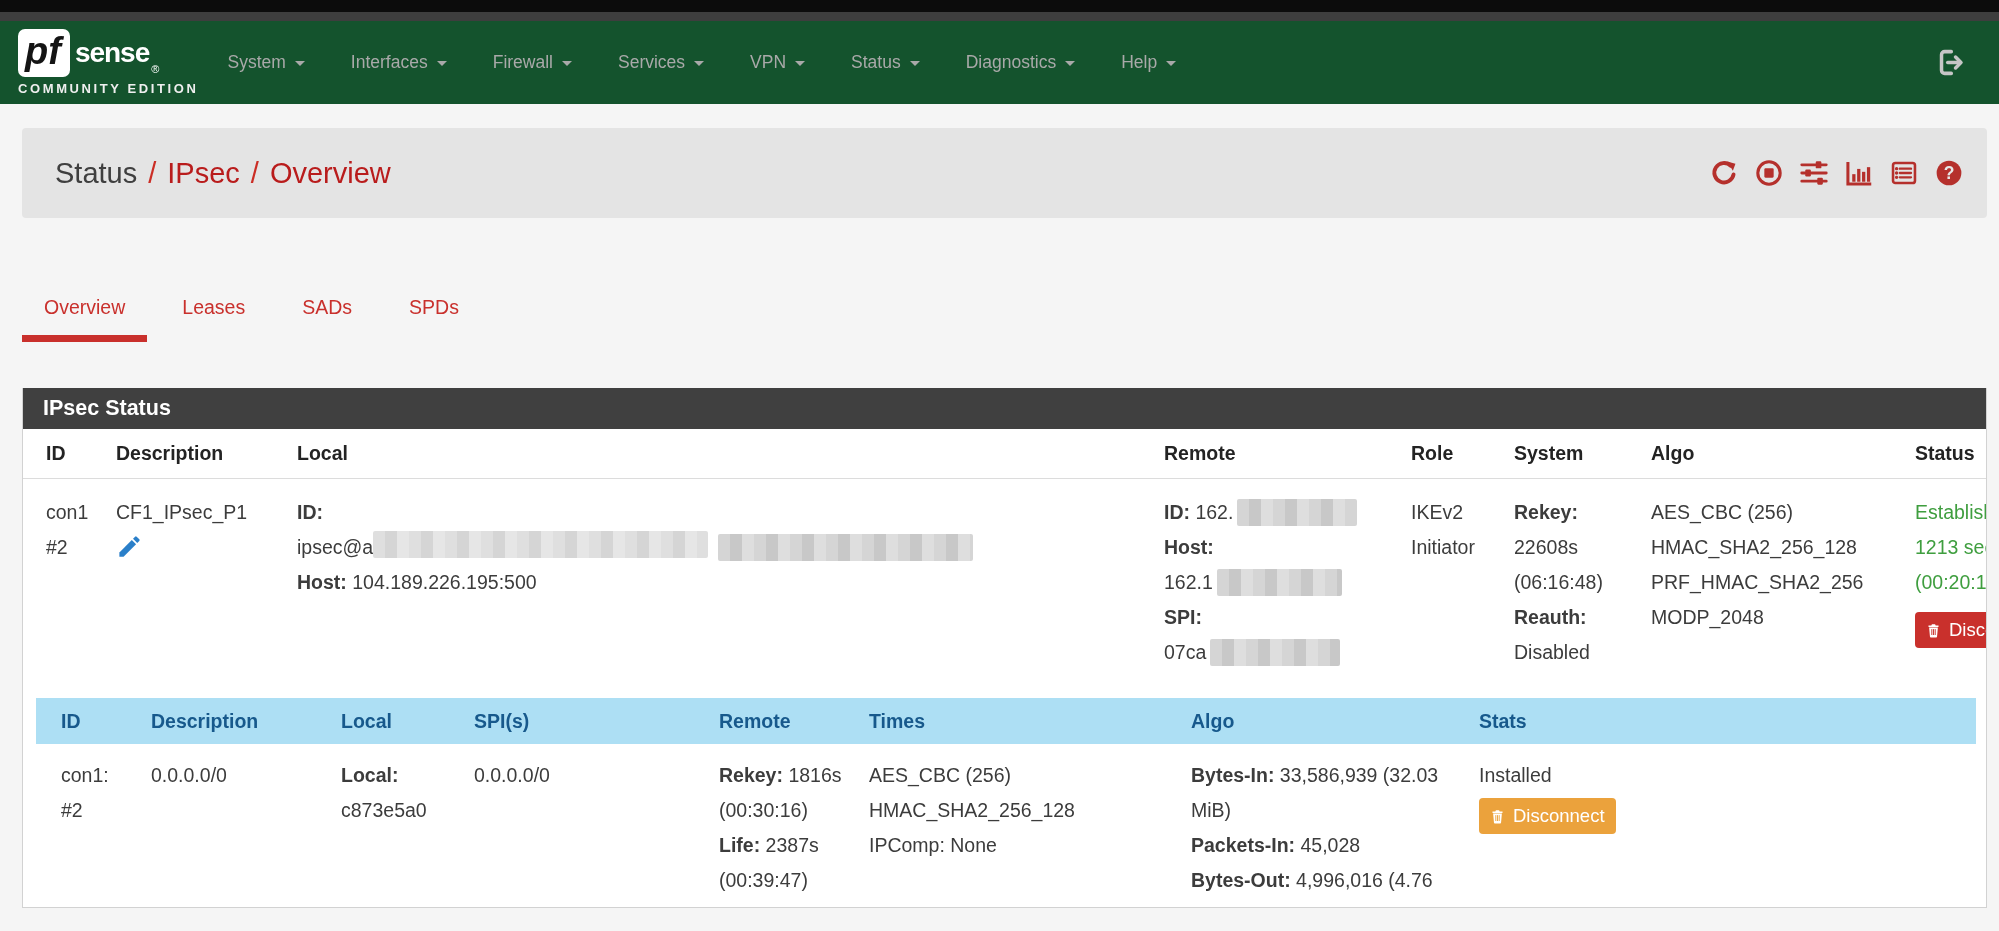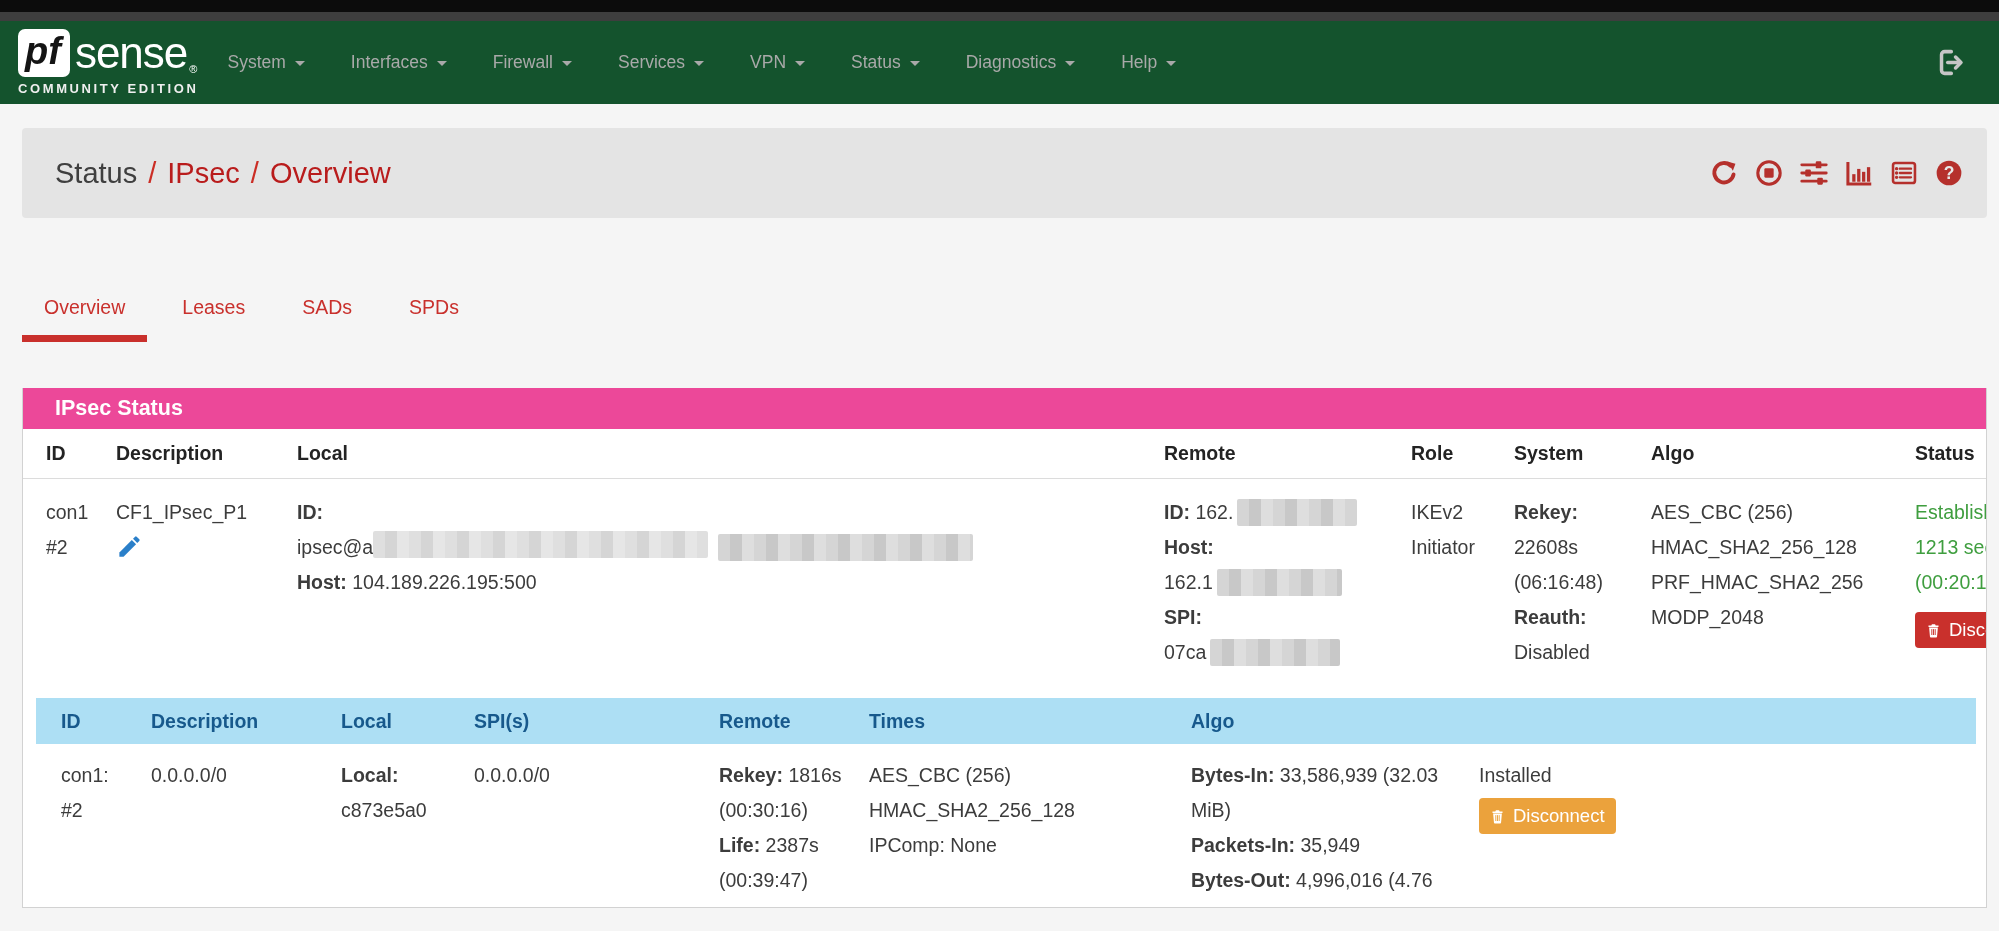--- a/index.html
+++ b/index.html
@@ -8,21 +8,21 @@
   a { text-decoration:none; }
 
   
   .navbar { position:absolute; top:0; left:0; width:1999px; height:104px; background:#14532d; }
   .strip1 { position:absolute; top:0; left:0; width:100%; height:12px; background:#0c0c0c; }
   .strip2 { position:absolute; top:12px; left:0; width:100%; height:9px; background:#3e3e3e; }
   .nav-inner { position:absolute; top:21px; left:0; right:0; bottom:0; display:flex; align-items:center; padding:0 34px 0 18px; }
   .logo { display:flex; flex-direction:column; }
   .logo-top { display:flex; align-items:center; }
   .pf-box { background:#fff; border-radius:7px; padding:0 9px 4px 7px; margin-right:5px; color:#141414; font-size:38px; font-weight:bold; font-style:italic; line-height:44px; }
-  .sense { color:#fff; font-weight:normal; font-size:44px; letter-spacing:-1px; line-height:44px; }
+  .sense { color:#fff; font-weight:bold; font-size:28px; letter-spacing:-1px; line-height:44px; }
   .reg { color:#fff; font-size:11px; align-self:flex-end; margin:0 0 2px 2px; }
   .edition { color:#efefef; font-size:13px; font-weight:bold; letter-spacing:2.6px; margin-top:4px; white-space:nowrap; }
   .menu { display:flex; align-items:flex-end; margin-left:6px; }
   .menu a { color:#a9a9a9; font-size:17.5px; padding:0 23px; display:flex; align-items:center; white-space:nowrap; }
   .caret { display:inline-block; width:0; height:0; border-left:5px solid transparent; border-right:5px solid transparent; border-top:5px solid #a9a9a9; margin-left:9px; margin-top:2px; }
   .logout { margin-left:auto; color:#c6c6c6; display:flex; }
 
   
   .crumb-bar { position:absolute; top:128px; left:22px; width:1965px; height:90px; background:#e4e4e4; border-radius:4px; display:flex; align-items:center; padding:0 24px 0 33px; }
   .crumb-text { font-size:29px; display:flex; align-items:center; }
@@ -33,21 +33,21 @@
   .crumb-icons span { display:flex; }
   .crumb-icons svg { width:28px; height:28px; display:block; }
 
   
   .tabs { position:absolute; top:276px; left:22px; display:flex; }
   .tab { font-size:19.5px; color:#c9302c; padding:20px 22px 16px; margin-right:13px; border-bottom:7px solid transparent; }
   .tab.active { border-bottom-color:#c9302c; }
 
   
   .panel { position:absolute; top:388px; left:22px; width:1965px; height:520px; background:#fff; border:1px solid #d2d2d2; border-top:none; overflow:hidden; }
-  .panel-head { height:41px; background:#ec4899; color:#fff; font-weight:bold; font-size:21.5px; display:flex; align-items:center; padding-left:32px; }
+  .panel-head { height:41px; background:#404040; color:#fff; font-weight:bold; font-size:21.5px; display:flex; align-items:center; padding-left:20px; }
 
   .grid1 { display:grid; grid-template-columns:70px 181px 867px 247px 103px 137px 264px 1fr; padding-left:23px; }
   .t1-head { height:50px; align-items:center; border-bottom:1px solid #dcdcdc; font-weight:bold; font-size:19.5px; color:#232323; }
   .t1-row { padding-top:16px; padding-bottom:28px; font-size:19.5px; color:#3c3c3c; }
   .cell { line-height:35px; padding-right:12px; }
   .b { font-weight:bold; }
 
   .t2 { margin-left:13px; width:1940px; }
   .grid2 { display:grid; grid-template-columns:90px 190px 133px 245px 150px 322px 288px 402px 1fr; padding-left:25px; }
   .t2-head { height:46px; background:#addff4; color:#17598c; font-weight:bold; font-size:19.5px; align-items:center; }
@@ -265,20 +265,21 @@
 
   <div class="t2">
     <div class="grid2 t2-head">
       <div>ID</div>
       <div>Description</div>
       <div>Local</div>
       <div>SPI(s)</div>
       <div>Remote</div>
       <div>Times</div>
       <div>Algo</div>
+      <div>Stats</div>
       <div></div>
     </div>
     <div class="grid2 t2-row">
       <div class="cell">
         <div>con1:</div>
         <div>#2</div>
       </div>
       <div class="cell">0.0.0.0/0</div>
       <div class="cell">
         <div><span class="b">Local:</span> <span>c873e5a0</span></div>
@@ -288,21 +289,21 @@
         <div><span class="b">Rekey:</span> <span>1816s (00:30:16)</span></div>
         <div><span class="b">Life:</span> <span>2387s (00:39:47)</span></div>
       </div>
       <div class="cell">
         <div>AES_CBC (256)</div>
         <div>HMAC_SHA2_256_128</div>
         <div>IPComp: None</div>
       </div>
       <div class="cell">
         <div><span class="b">Bytes-In:</span> <span>33,586,939 (32.03 MiB)</span></div>
-        <div><span class="b">Packets-In:</span> <span>35,949</span></div>
+        <div><span class="b">Packets-In:</span> <span>45,028</span></div>
         <div><span class="b">Bytes-Out:</span> <span>4,996,016 (4.76 MiB)</span></div>
         <div><span class="b">Packets-Out:</span> <span>25,352</span></div>
       </div>
       <div class="cell installed">
         <div>Installed</div>
         <button class="btn btn-warn">
           <svg viewBox="0 0 24 24" fill="#fff">
             <path d="M5 7h14l-1.3 14.6a1.5 1.5 0 0 1-1.5 1.4H7.8a1.5 1.5 0 0 1-1.5-1.4L5 7z"></path>
             <path d="M9.5 2h5l1 2.1H20v2.3H4V4.1h4.5l1-2.1z"></path>
             <path d="M9.3 9.8v9.4M12 9.8v9.4M14.7 9.8v9.4" stroke="#eba23c" stroke-width="1.5" fill="none"></path>

